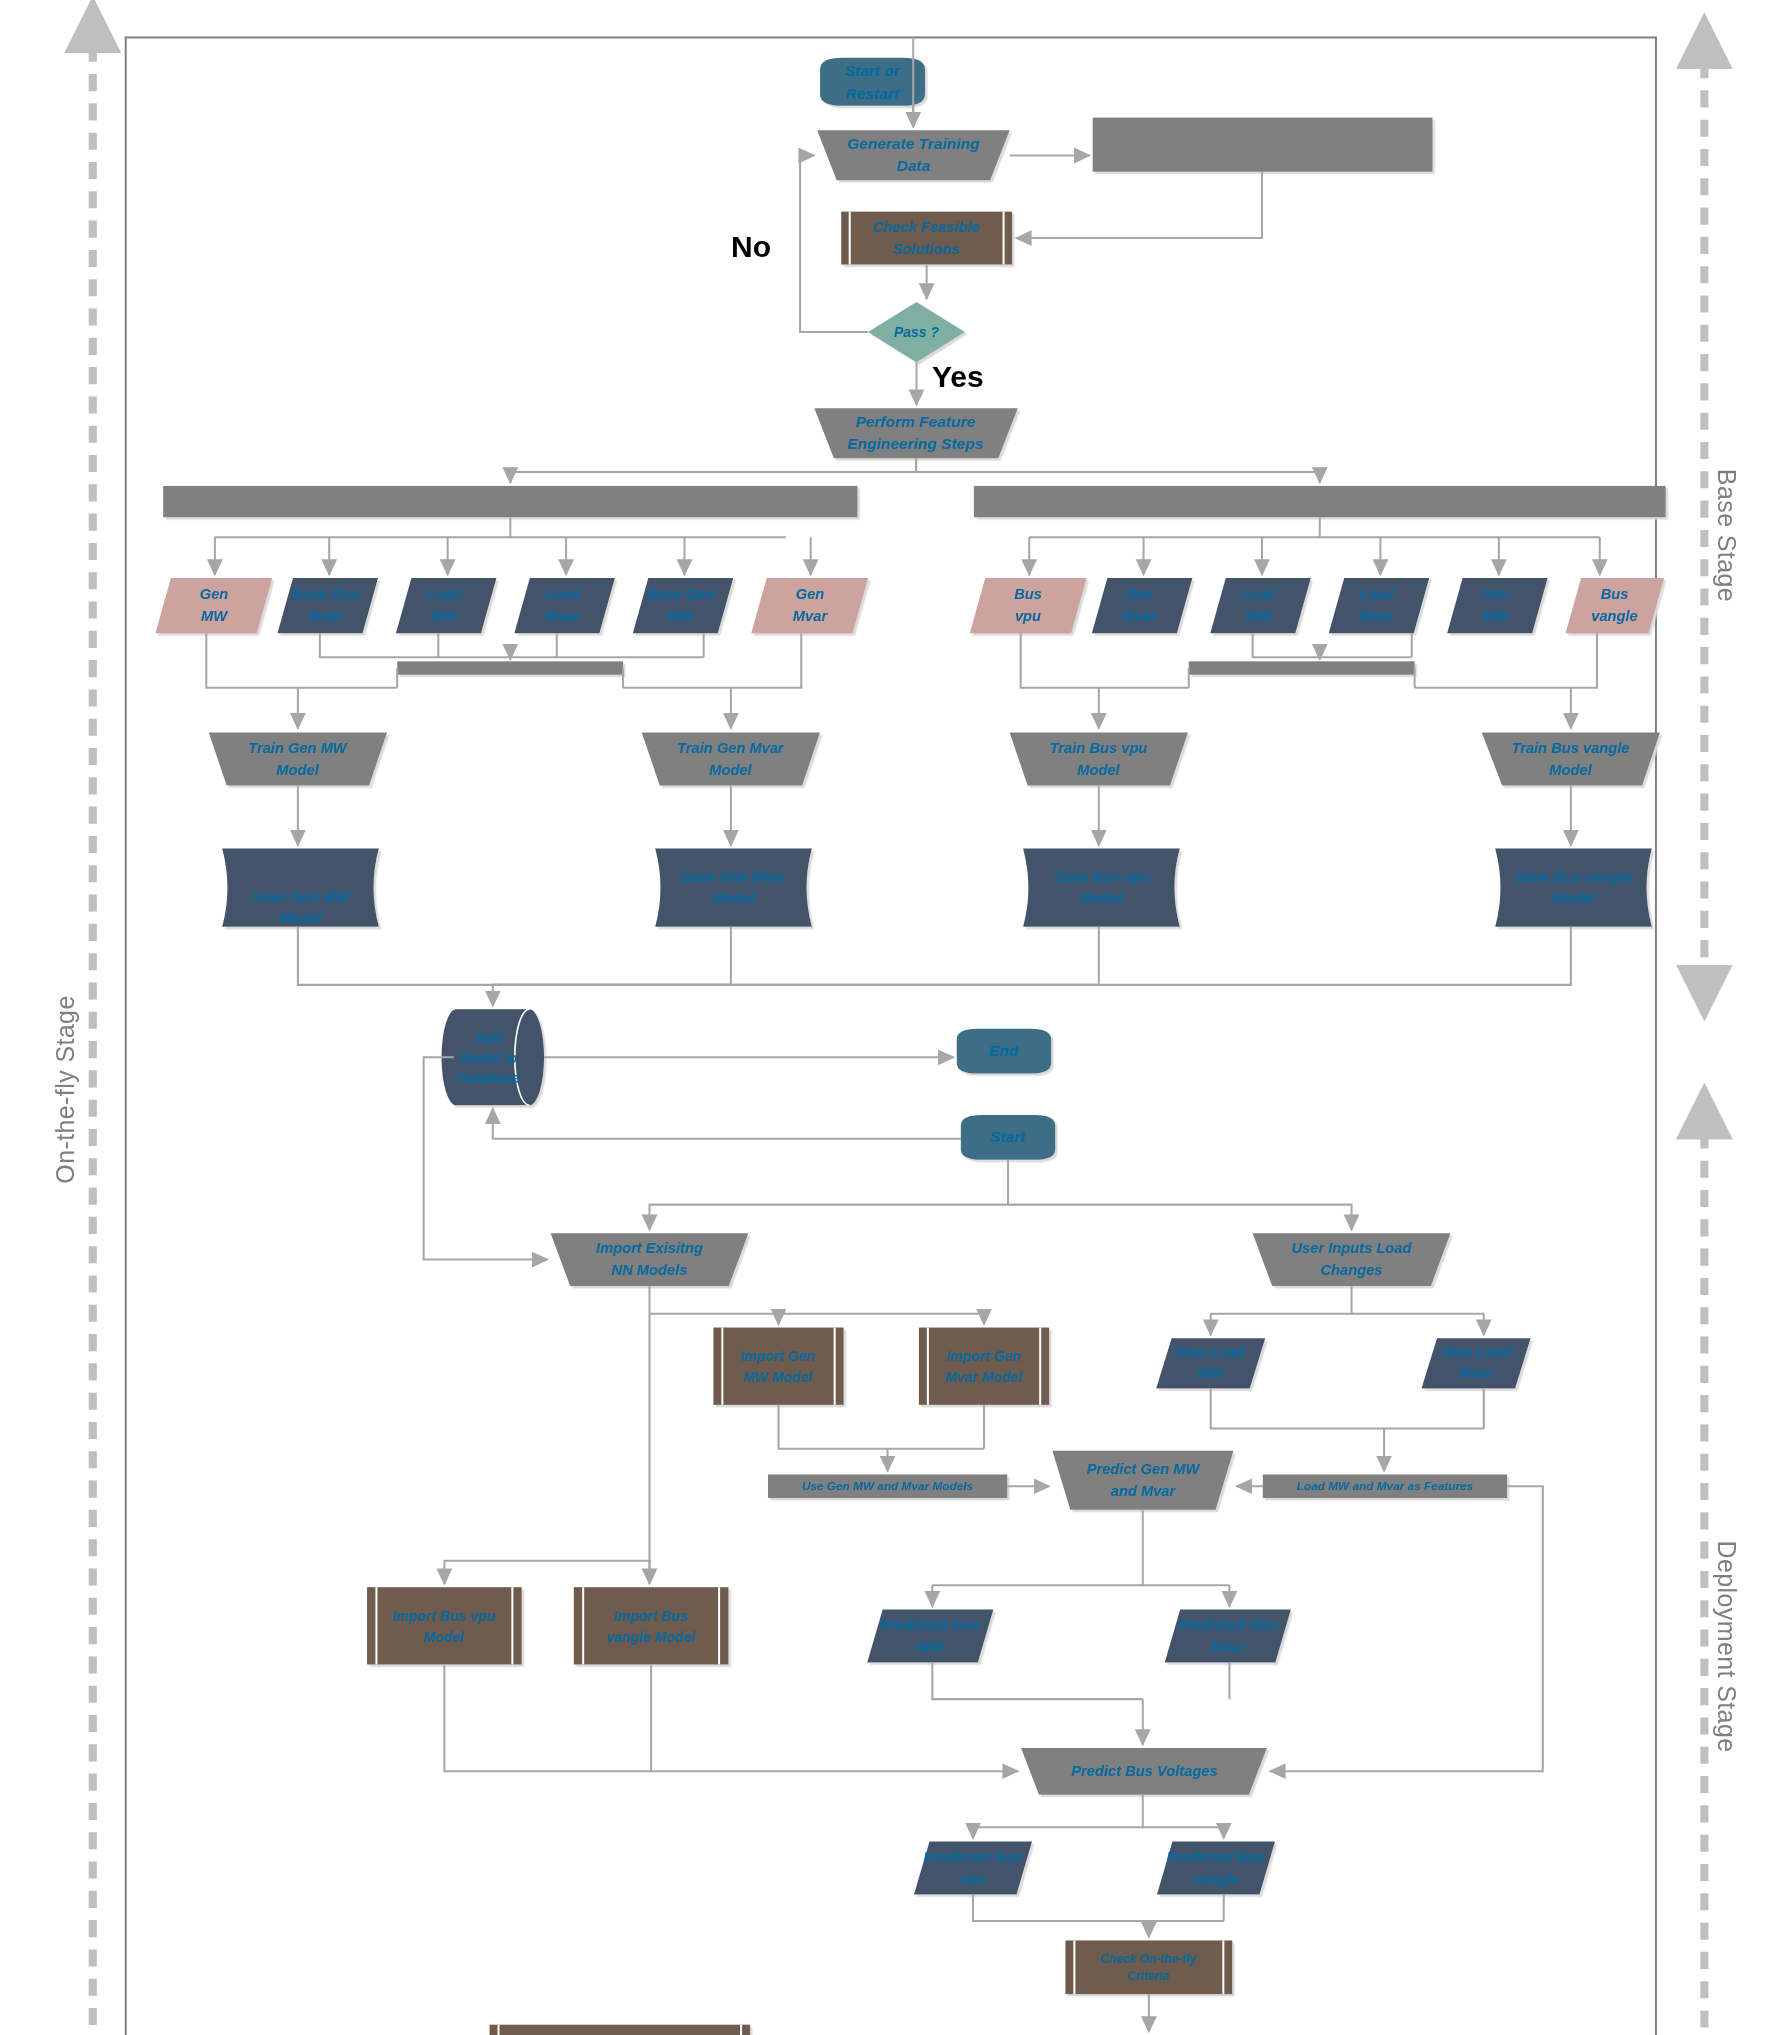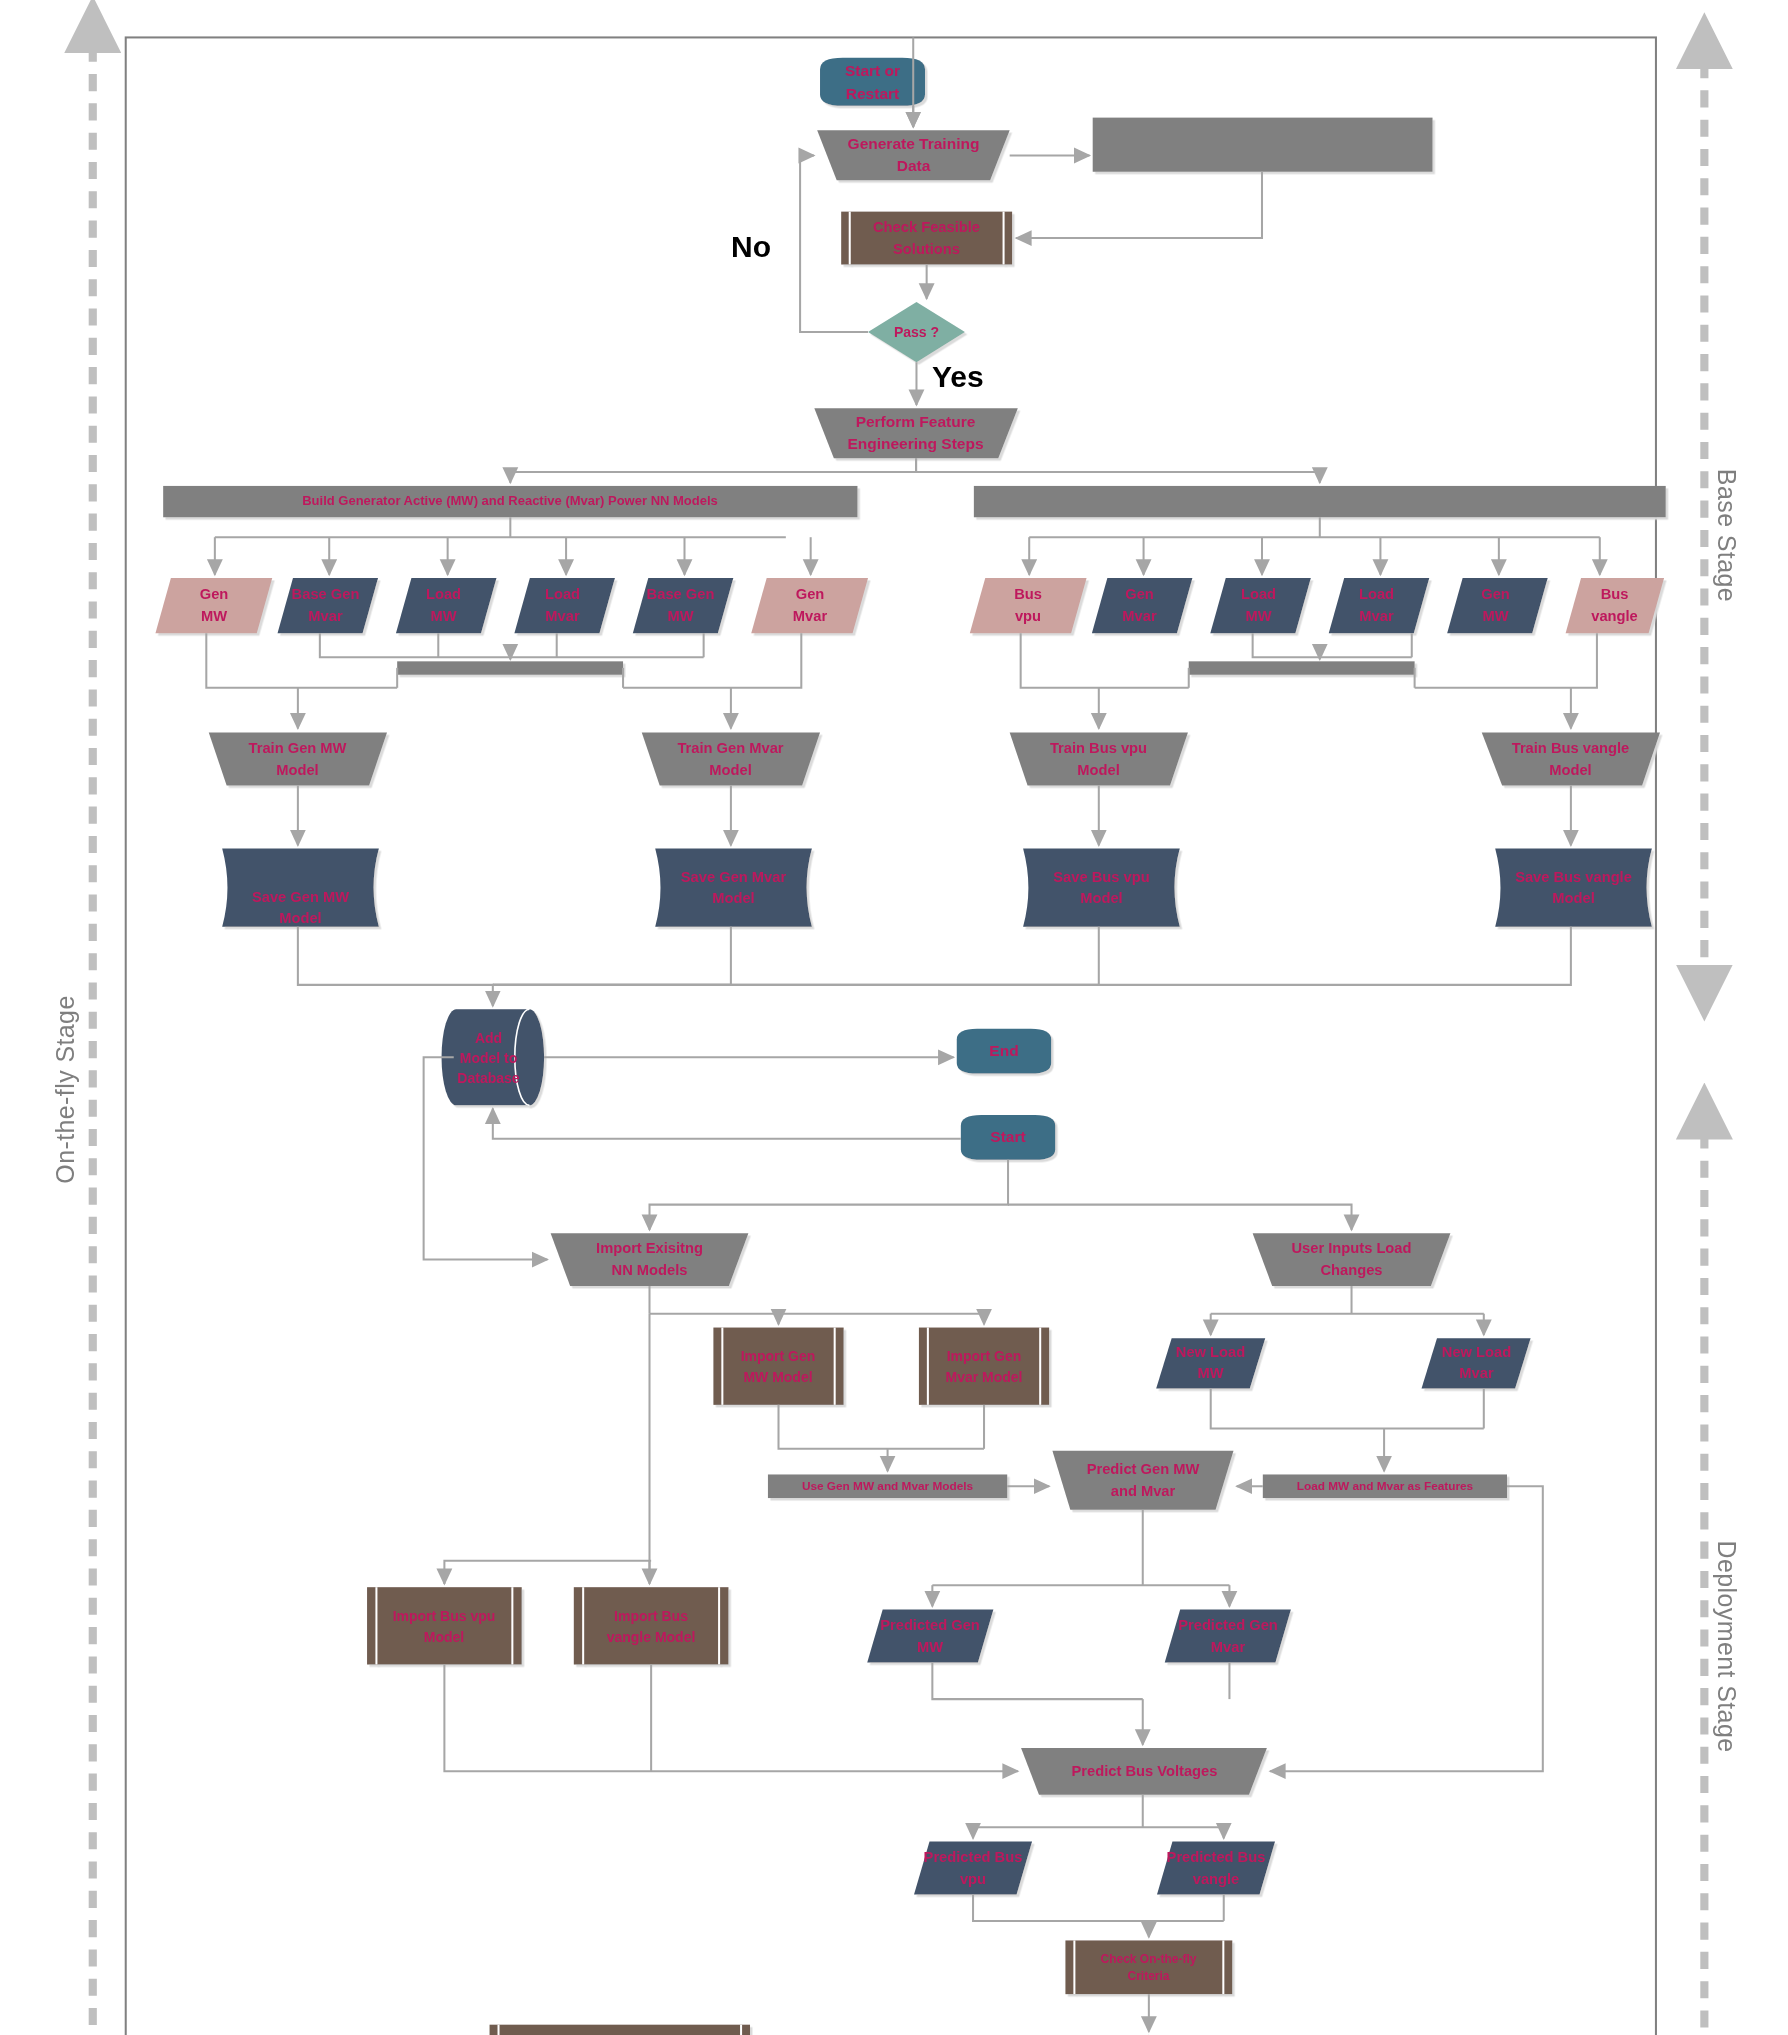--- a/index.html
+++ b/index.html
@@ -1,22 +1,22 @@
 <!DOCTYPE html>
 <html style="font-size:6.5px"><head>
 <meta charset="utf-8">
 <style>
   html,body{margin:0;padding:0;background:#ffffff;}
   body{font-family:"Liberation Sans", sans-serif;}
   #canvas{position:relative;width:1789px;height:2148px;background:#fff;overflow:hidden;}
   svg{position:absolute;top:0;left:0;width:1789px;height:2148px;}
   .shape-label{
     position:absolute;display:flex;align-items:center;justify-content:center;
-    text-align:center;color:#be185d;font-weight:bold;line-height:1.45;
-    pointer-events:none;white-space:pre-line;
+    text-align:center;color:#0369a1;font-weight:bold;line-height:1.45;
+    pointer-events:none;white-space:pre-line;font-style:italic;
   }
   .side-label{
     position:absolute;color:#7f7f7f;font-weight:normal;letter-spacing:0.4px;
     white-space:nowrap;
   }
   .yn-label{position:absolute;color:#000;font-weight:bold;}
 </style>
 </head>
 <body>
 
@@ -398,21 +398,20 @@
 
 
   <div class="shape-label" style="left:849px;top:212px;width:155px;height:53px;font-size:14.7px;">Check Feasible
 Solutions</div>
 
   <div class="shape-label" style="left:880px;top:320px;width:73px;height:24.4px;font-size:14px;">Pass ?</div>
 
   <div class="shape-label" style="left:816px;top:408px;width:199px;height:50px;font-size:15.5px;">Perform Feature
 Engineering Steps</div>
 
-  <div class="shape-label" style="left:163px;top:486px;width:694px;height:31px;font-size:13px;">Build Generator Active (MW) and Reactive (Mvar) Power NN Models</div>
 
 
   <div class="shape-label" style="left:163px;top:578px;width:102px;height:55px;font-size:14.7px;">Gen
 MW</div>
   <div class="shape-label" style="left:281px;top:578px;width:89px;height:55px;font-size:14.7px;">Base Gen
 Mvar</div>
   <div class="shape-label" style="left:399px;top:578px;width:89px;height:55px;font-size:14.7px;">Load
 MW</div>
   <div class="shape-label" style="left:518px;top:578px;width:89px;height:55px;font-size:14.7px;">Load
 Mvar</div>

